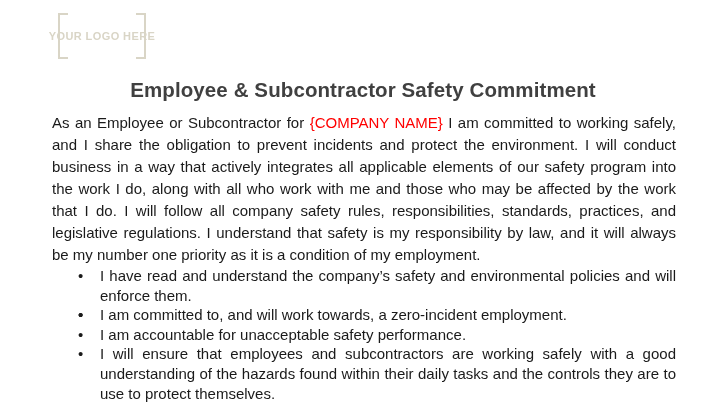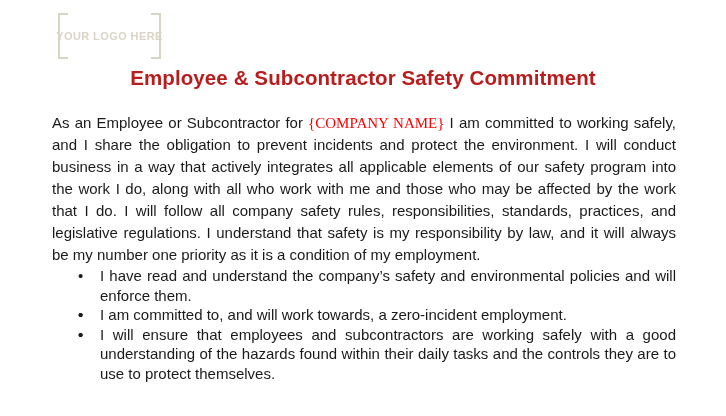--- a/index.html
+++ b/index.html
@@ -12,21 +12,21 @@
   .page {
     position: relative;
     width: 726px; height: 416px;
     background: #ffffff;
   }
 
   
   .logo-box {
     position: absolute;
     left: 58px; top: 13px;
-    width: 103px; height: 46px;
+    width: 88px; height: 46px;
     display: flex; align-items: center; justify-content: center;
   }
   .logo-bracket {
     position: absolute; top: 0; bottom: 0; width: 10px;
   }
   .logo-bracket.left {
     left: 0;
     border-left: 2px solid #d9d5c6;
     border-top: 2px solid #d9d5c6;
     border-bottom: 2px solid #d9d5c6;
@@ -42,41 +42,40 @@
     font-weight: bold;
     font-size: 11px;
     letter-spacing: 0.4px;
     white-space: nowrap;
     font-stretch: condensed;
   }
 
   
   .doc-title {
     position: absolute;
-    left: 0; right: 0; top: 66px;
+    left: 0; right: 0; top: 78px;
     text-align: center;
     font-size: 20.5px;
     font-weight: bold;
-    color: #b91c1c;
+    color: #404040;
     letter-spacing: 0.1px;
   }
 
   
   .intro {
     position: absolute;
     left: 52px; top: 112px;
     width: 624px;
     font-size: 15px;
     line-height: 22px;
     color: #1a1a1a;
     text-align: justify;
   }
   .company-name {
     color: #ff0000;
-    font-family: Liberation Serif, serif;
   }
 
   
   .commitments {
     position: absolute;
     left: 52px; top: 266px;
     width: 624px;
     list-style: none;
     font-size: 15px;
     line-height: 19.6px;
@@ -115,20 +114,21 @@
     </li>
     <li>
       <span class="bullet-marker">•</span>
     </li>
     <li>
       <span class="bullet-marker">•</span>
       <span>I am committed to, and will work towards, a zero-incident employment.</span>
     </li>
     <li>
       <span class="bullet-marker">•</span>
+      <span>I am accountable for unacceptable safety performance.</span>
     </li>
     <li>
       <span class="bullet-marker">•</span>
       <span>I will ensure that employees and subcontractors are working safely with a good understanding of the hazards found within their daily tasks and the controls they are to use to protect themselves.</span>
     </li>
   </ul>
 
 </div>
 
 </body></html>

